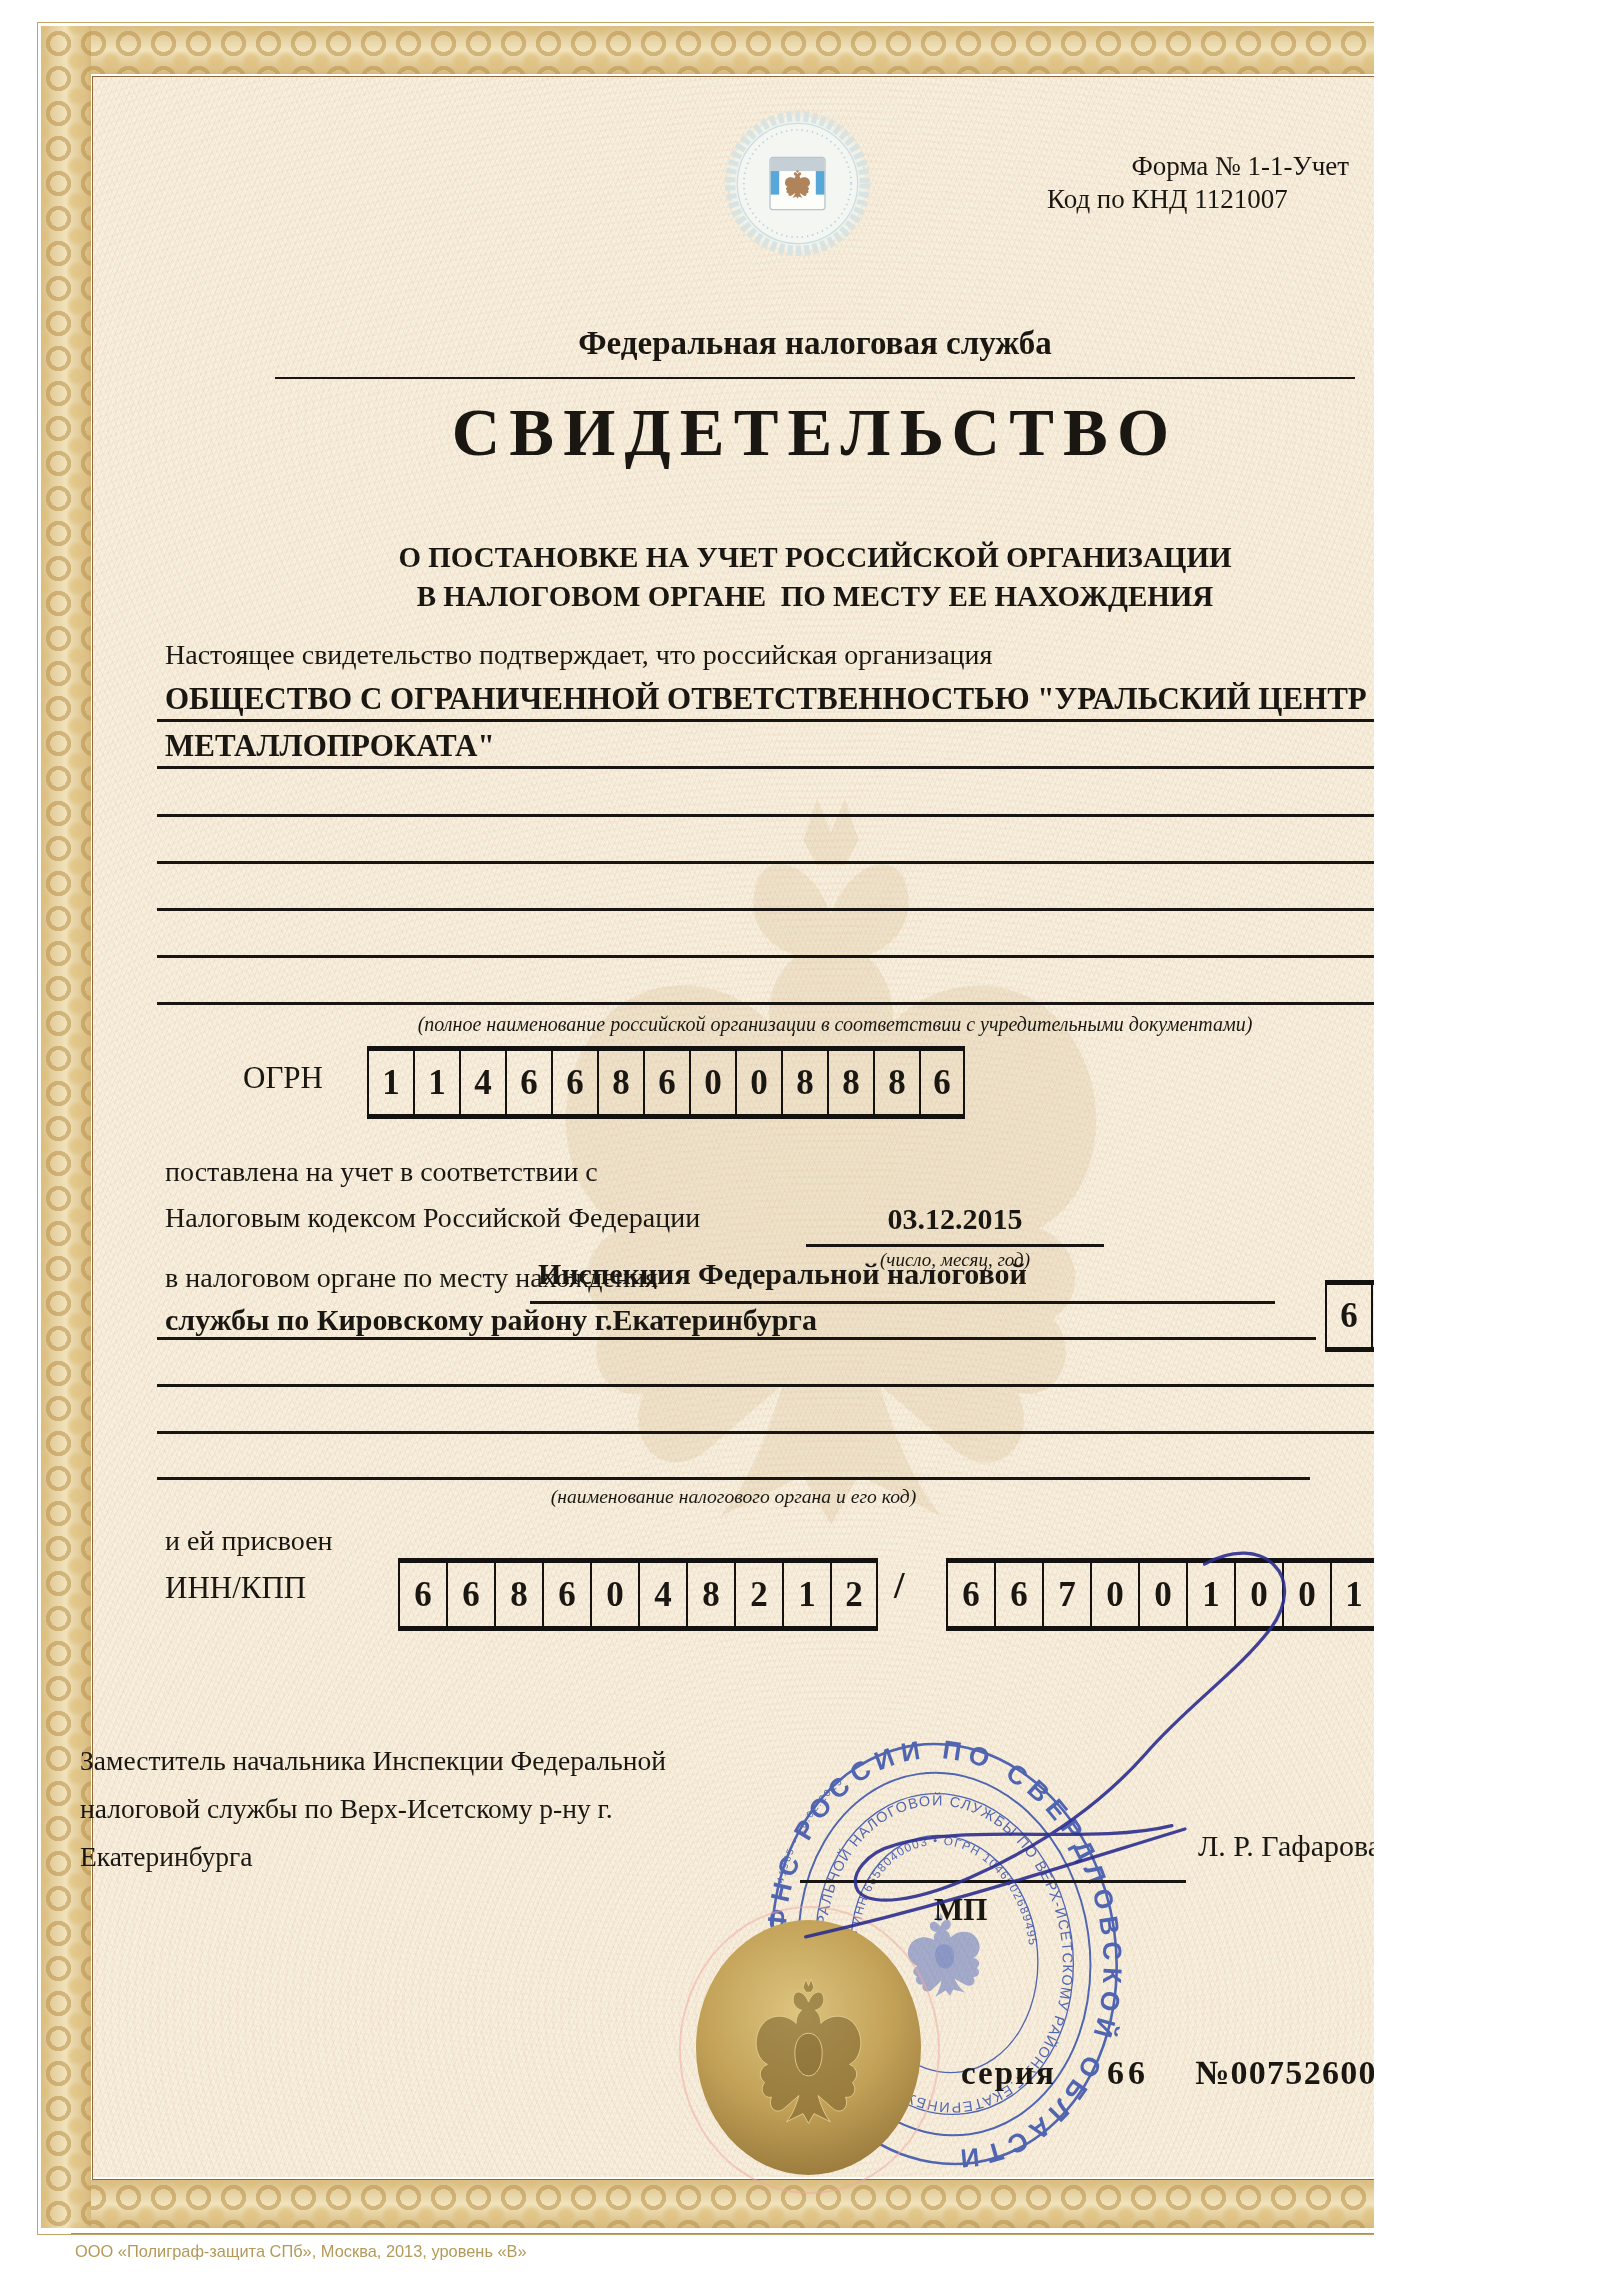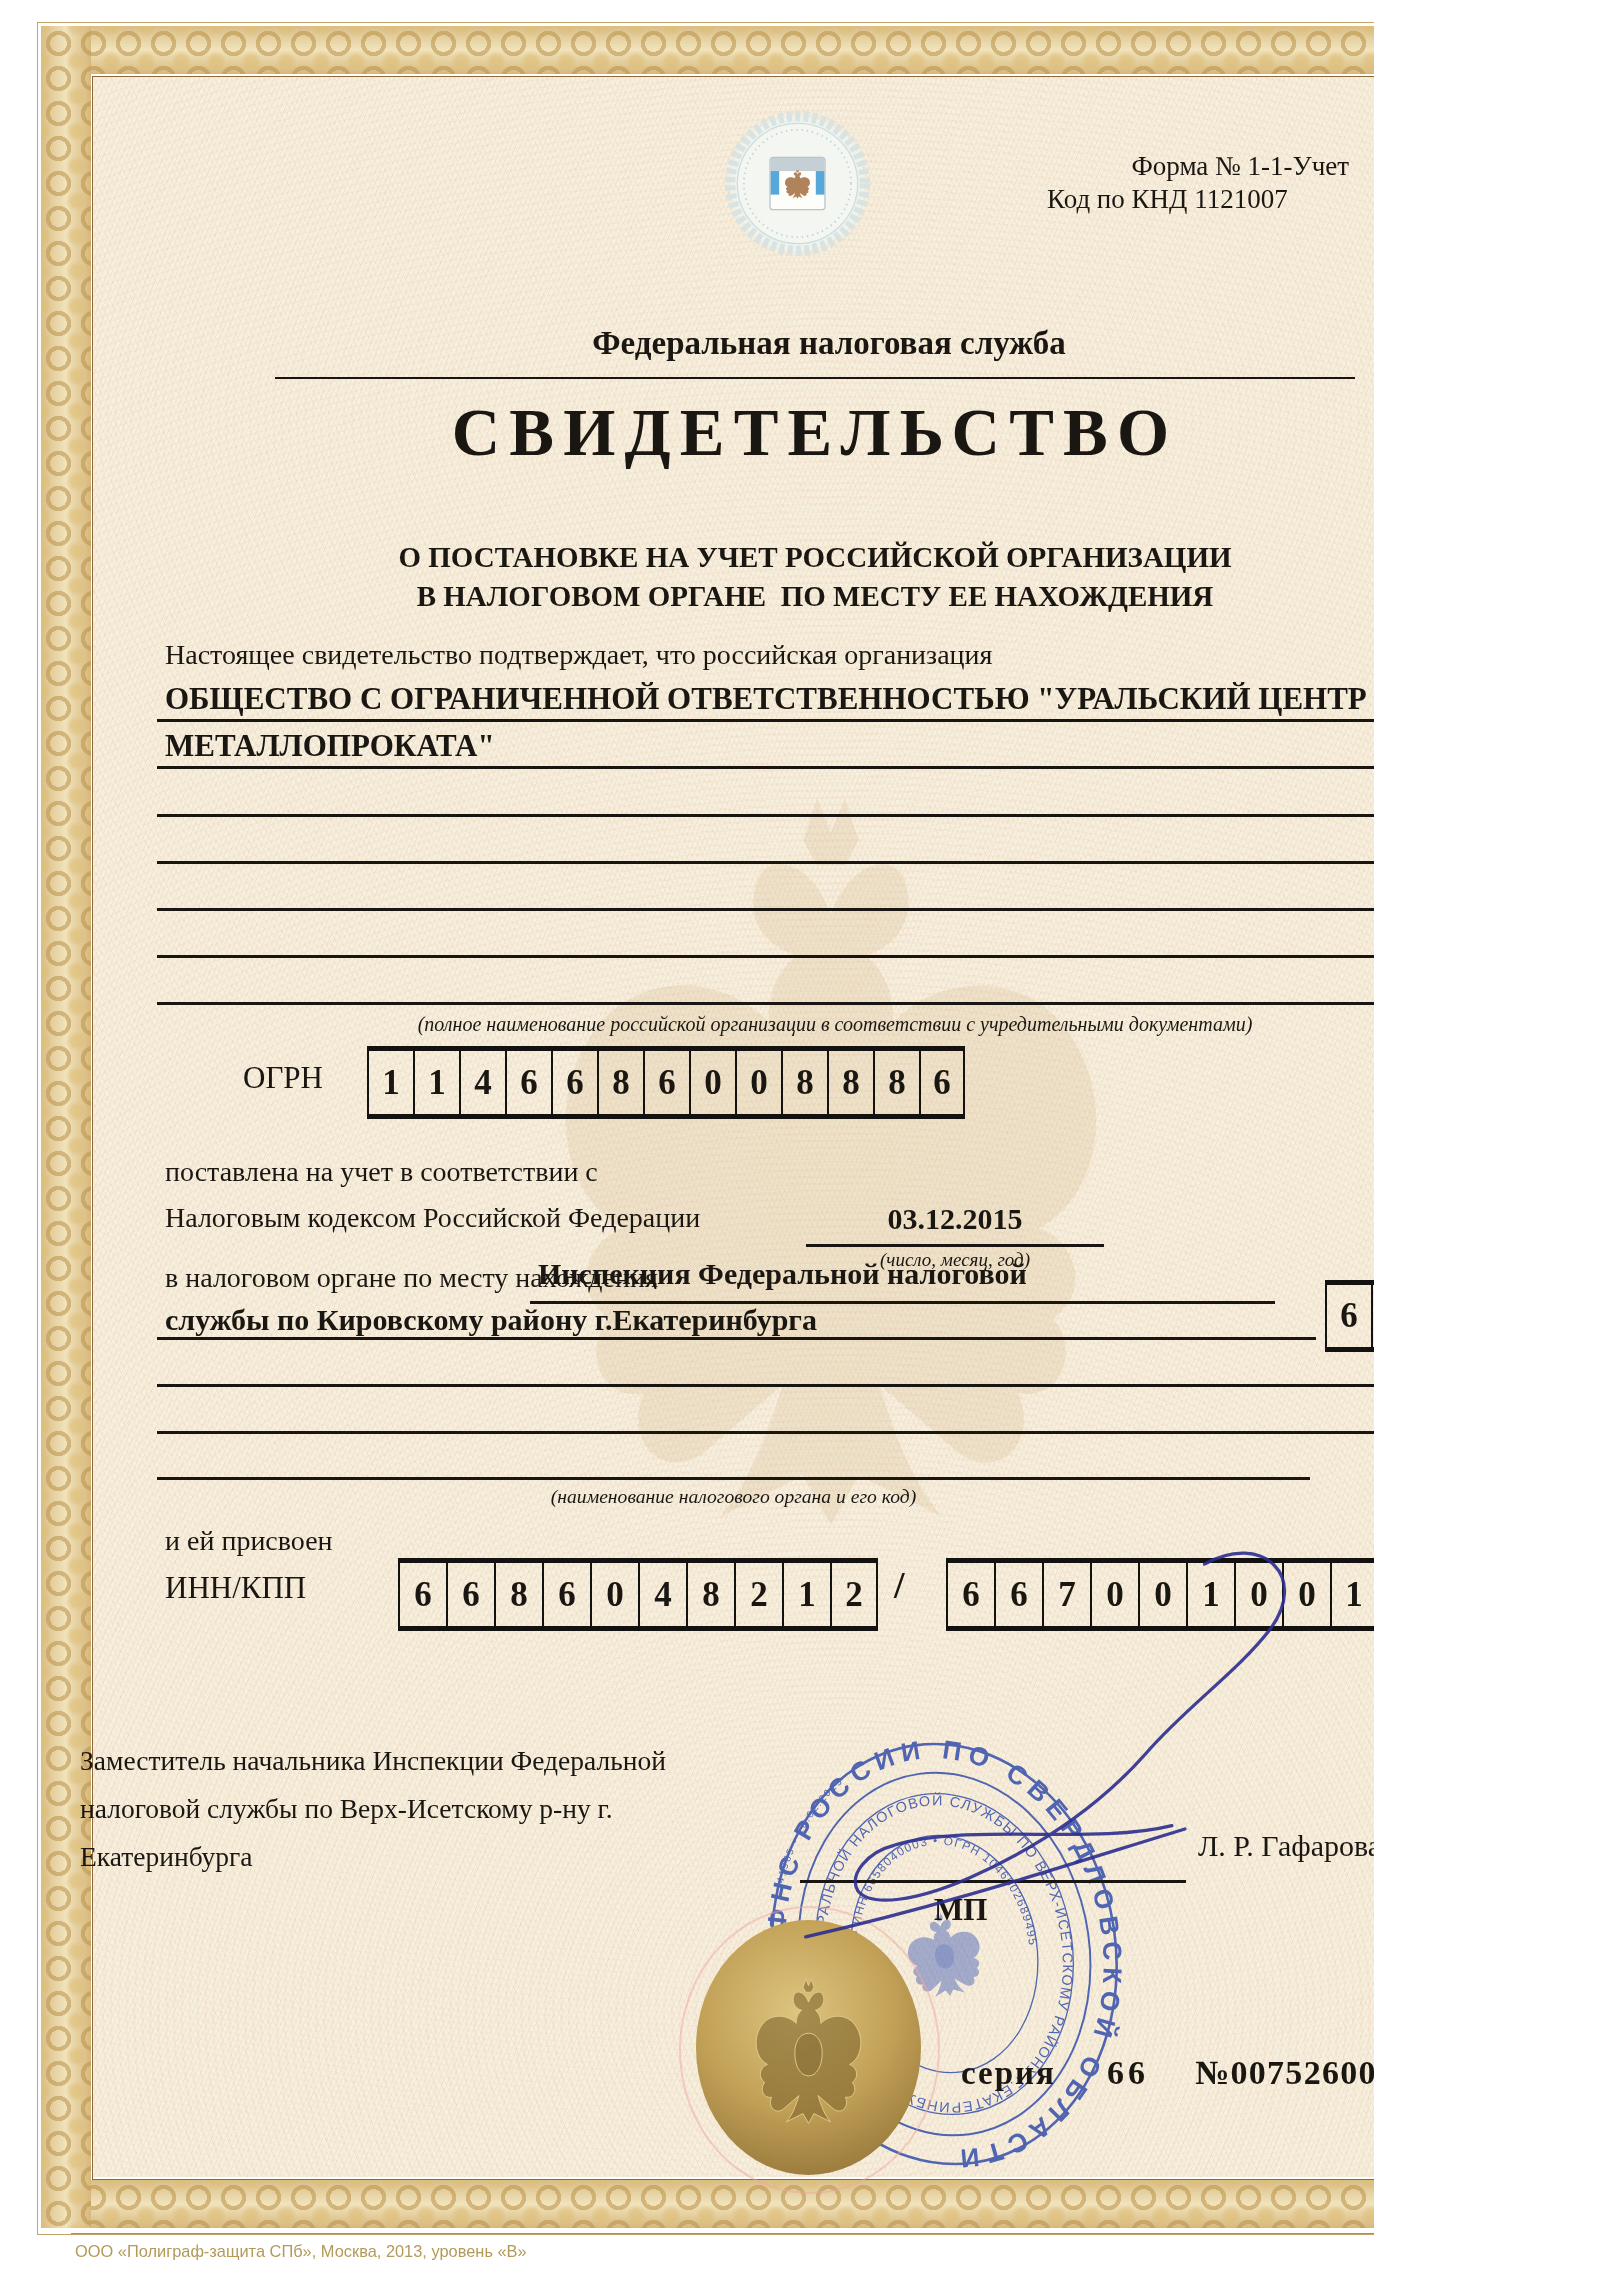--- a/index.html
+++ b/index.html
@@ -97,21 +97,21 @@
     <rect x="78" y="80" width="84" height="80" rx="5" fill="#fdfdfa" stroke="#b7c4cc" stroke-width="2"></rect>
     <rect x="79" y="81" width="82" height="20" fill="#c4cfd6"></rect>
     <rect x="79" y="101" width="13" height="36" fill="#57a7d9"></rect>
     <rect x="148" y="101" width="13" height="36" fill="#57a7d9"></rect>
     <use href="#eagle" x="95" y="92" width="50" height="56" fill="#b1835a"></use>
   </svg>
 
   <div class="t" style="left:1047px;top:151px;width:302px;text-align:right;font-size:27px">Форма № 1-1-Учет</div>
   <div class="t" style="left:1047px;top:184px;width:302px;font-size:27px">Код по КНД 1121007</div>
 
-  <div class="t b c" style="left:171px;top:325px;width:1316px;font-size:33px">Федеральная налоговая служба</div>
+  <div class="t b c" style="left:157px;top:325px;width:1316px;font-size:33px">Федеральная налоговая служба</div>
   <div class="rule" style="left:275px;top:377px;width:1080px;height:2px"></div>
   <div class="t b c" style="left:157px;top:394px;width:1316px;font-size:67px;letter-spacing:9.2px">СВИДЕТЕЛЬСТВО</div>
   <div class="t b c" style="left:157px;top:541px;width:1316px;font-size:29px;white-space:pre">О ПОСТАНОВКЕ НА УЧЕТ РОССИЙСКОЙ ОРГАНИЗАЦИИ</div>
   <div class="t b c" style="left:157px;top:580px;width:1316px;font-size:29px;white-space:pre">В НАЛОГОВОМ ОРГАНЕ  ПО МЕСТУ ЕЕ НАХОЖДЕНИЯ</div>
 
   <div class="t" style="left:165px;top:639px;font-size:28px">Настоящее свидетельство подтверждает, что российская организация</div>
   <div class="t b" style="left:165px;top:681px;font-size:31px">ОБЩЕСТВО С ОГРАНИЧЕННОЙ ОТВЕТСТВЕННОСТЬЮ "УРАЛЬСКИЙ ЦЕНТР</div>
   <div class="t b" style="left:165px;top:728px;font-size:31px">МЕТАЛЛОПРОКАТА"</div>
   <div class="rule" style="left:157px;top:719px;width:1356px"></div>
   <div class="rule" style="left:157px;top:766px;width:1356px"></div>

